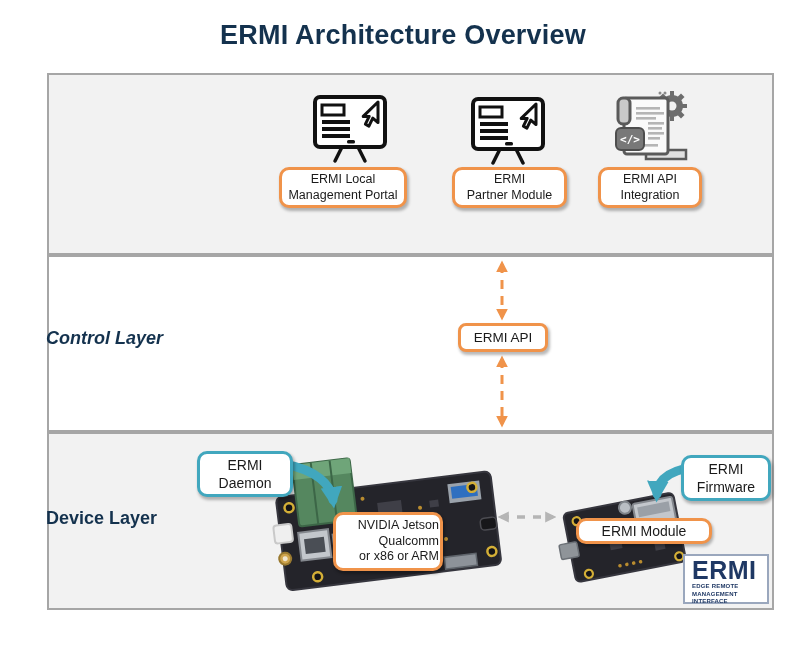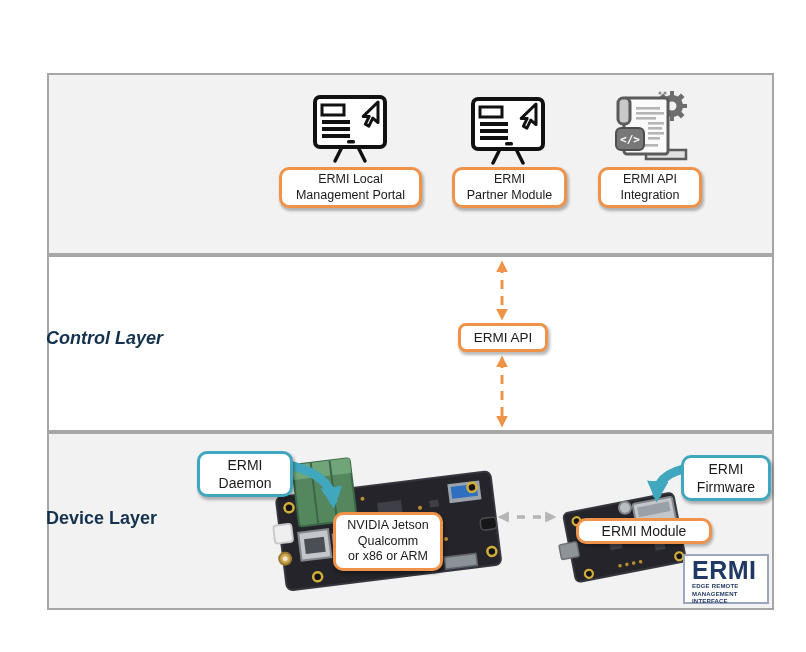--- a/index.html
+++ b/index.html
@@ -28,35 +28,36 @@
     position:absolute; background:#ffffff; text-align:center; color:#1a1a1a;
     border-radius:10px; box-shadow:1.5px 2.5px 3px rgba(0,0,0,0.28);
   }
   .obox { border:3px solid #F0934A; }
   .tbox { border:3px solid #41A7BE; }
   .obox span, .tbox span { display:block; }
   .portal-label { font-size:12.5px; line-height:1.25; padding:2px 3px; }
   .api-box { left:458px; top:323px; width:90px; font-size:13.5px; padding:4px 2px; border-radius:8px; }
   .daemon-box   { left:197px; top:451px; width:96px; font-size:14px; line-height:1.3; padding:2px; border-width:3.5px; }
   .firmware-box { left:681px; top:455px; width:90px; font-size:14px; line-height:1.3; padding:2px; border-width:3.5px; }
-  .nvidia-box { left:333px; top:512px; width:110px; font-size:12.5px; line-height:1.25; padding:3px 1px; }
+  .nvidia-box { left:333px; top:512px; width:110px; font-size:12.5px; line-height:1.25; padding:3px 1px;text-align:right; }
   .module-box { left:576px; top:518px; width:136px; font-size:14px; padding:2px; }
   .logo-box {
     position:absolute; left:683px; top:554px; width:86px; height:50px;
     background:#fff; border:2px solid #9AA7BD; padding:2px 0 0 7px;
   }
   .logo-word { font-size:25px; font-weight:bold; color:#1F3864; line-height:1.0; letter-spacing:0.5px; }
   .logo-sub  { font-size:6px; font-weight:bold; color:#1F3864; line-height:1.25; letter-spacing:0.2px; }
   .overlay { position:absolute; left:0; top:0; pointer-events:none; }
 </style>
 </head>
 <body>
 
 <div class="page">
 
+  <div class="title">ERMI Architecture Overview</div>
 
   <div class="layer access"></div>
   <div class="layer control"></div>
   <div class="layer device"></div>
 
   <div class="layer-label" style="top:328px;font-style:italic;">Control Layer</div>
   <div class="layer-label" style="top:508px;">Device Layer</div>
 
   <svg class="ico" style="left:312px; top:94px;" width="76" height="70" viewBox="0 0 76 70">
     <rect x="3" y="3" width="70" height="50" rx="5" fill="#fff" stroke="#111" stroke-width="4"></rect>
@@ -109,21 +110,21 @@
       <rect x="40" y="34" width="16" height="2.6"></rect>
       <rect x="40" y="39" width="14" height="2.6"></rect>
       <rect x="40" y="44" width="16" height="2.6"></rect>
       <rect x="40" y="49" width="12" height="2.6"></rect>
       <rect x="28" y="56" width="22" height="2.6"></rect>
     </g>
     <rect x="8" y="40" width="28" height="22" rx="5" fill="#787878" stroke="#4e4e4e" stroke-width="2"></rect>
     <text x="22" y="55" text-anchor="middle" font-family="DejaVu Sans Mono, monospace" font-size="11" font-weight="bold" fill="#ffffff">&lt;/&gt;</text>
   </svg>
 
-  <div class="obox portal-label" style="left:279px; top:167px; width:143px;">
+  <div class="obox portal-label" style="left:279px; top:167px; width:128px;">
     <span>ERMI Local</span>
     <span>Management Portal</span>
   </div>
   <div class="obox portal-label" style="left:452px; top:167px; width:115px;">
     <span>ERMI</span>
     <span>Partner Module</span>
   </div>
   <div class="obox portal-label" style="left:598px; top:167px; width:104px;">
     <span>ERMI API</span>
     <span>Integration</span>

